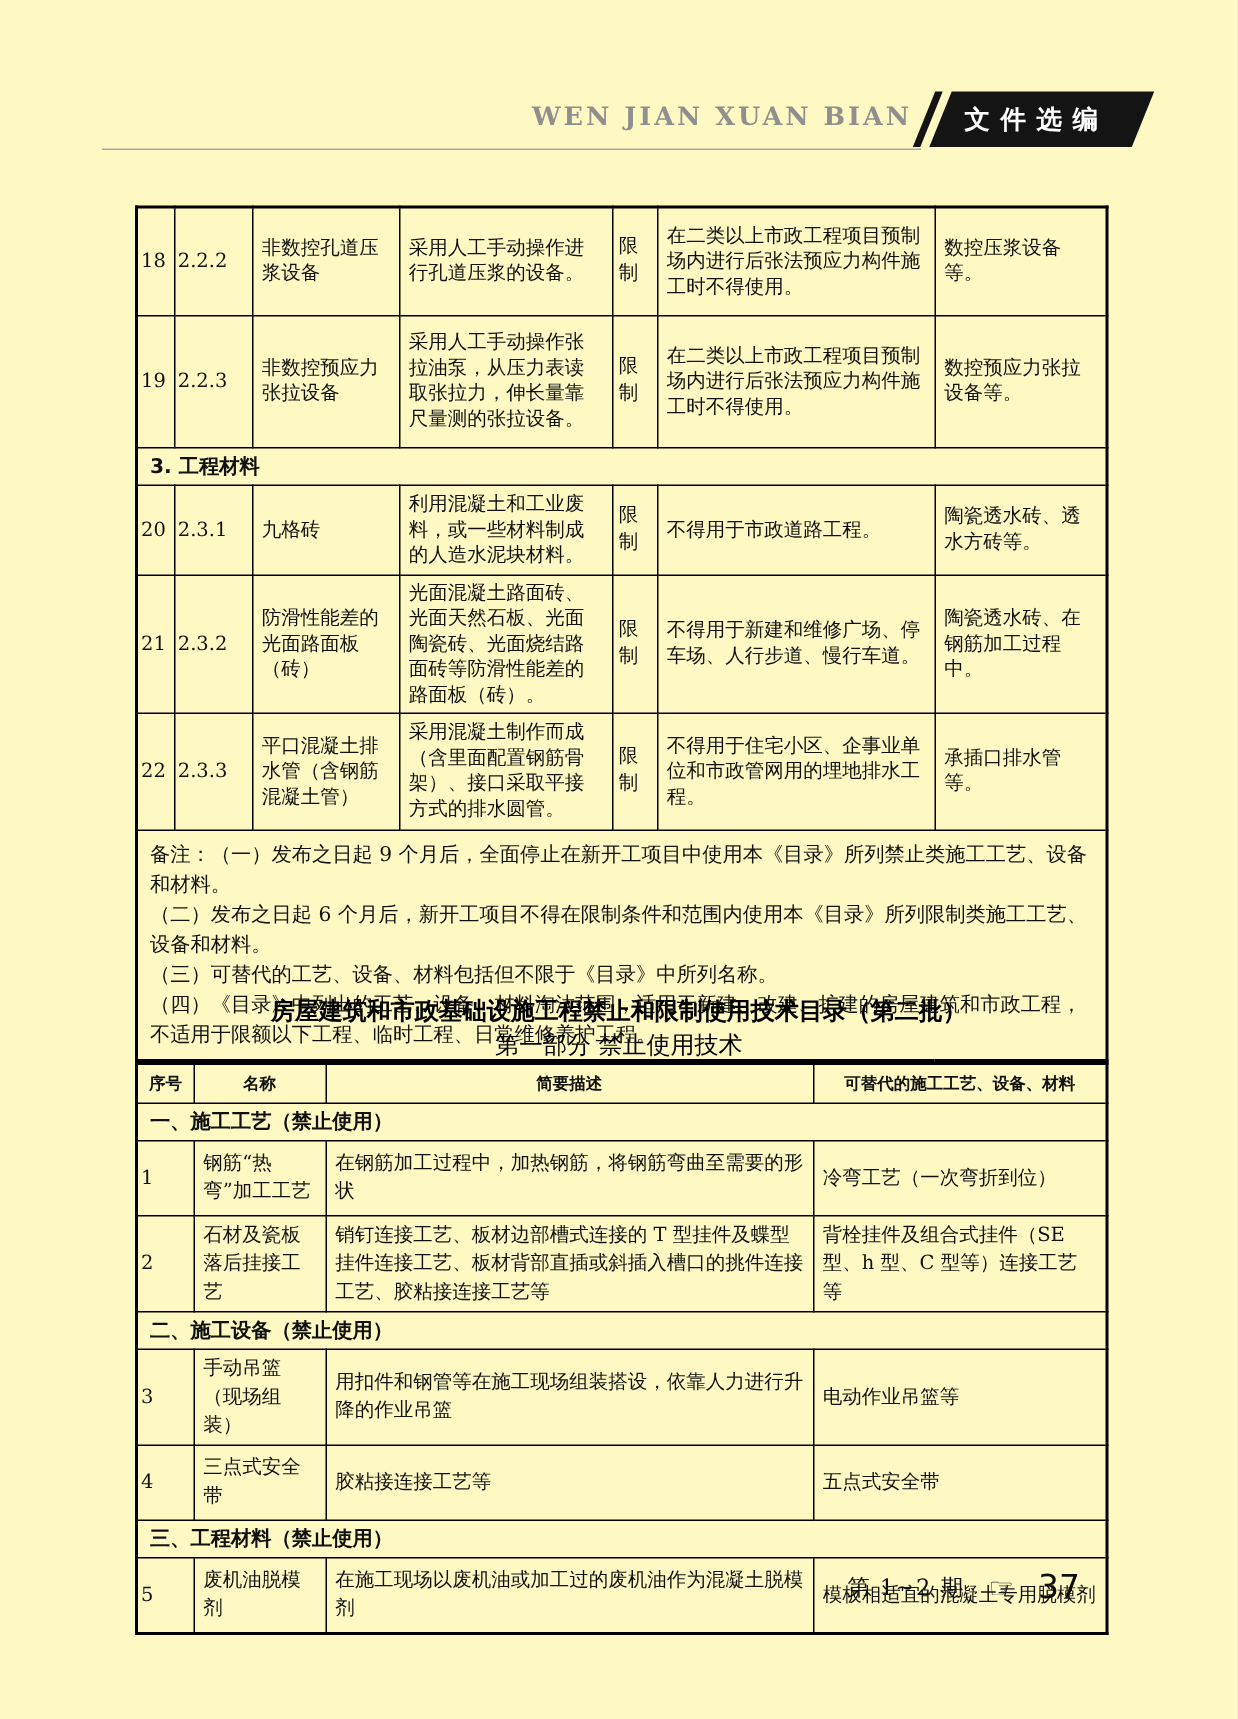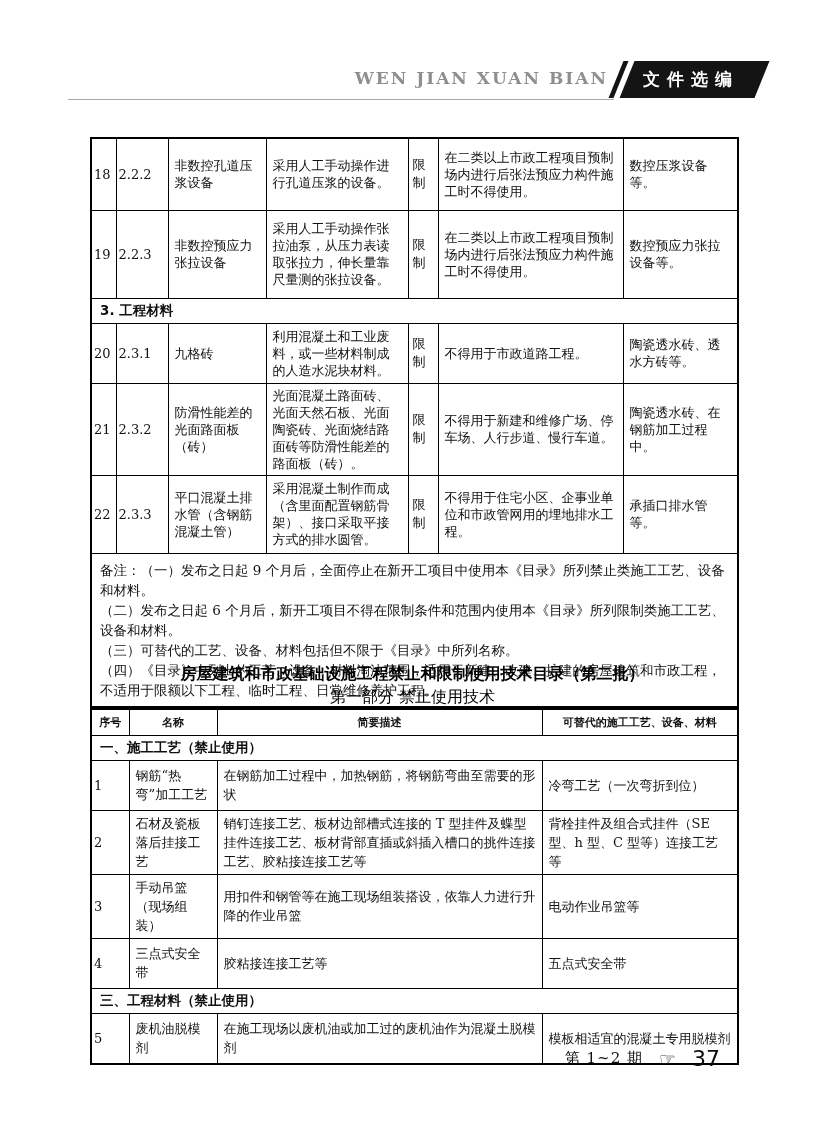--- a/index.html
+++ b/index.html
@@ -1,19 +1,19 @@
 <!DOCTYPE html>
 <html><head>
 <meta charset="utf-8">
 <style>
   * { margin:0; padding:0; box-sizing:border-box; }
   html,body { background:#e8e8e8; }
   .page {
     position:relative; width:825px; height:1146px; margin:0 auto;
-    background:#ffffff; overflow:hidden; color:#111;
+    background:#fef9c3; overflow:hidden; color:#111;
     font-family:"DejaVu Serif","Liberation Serif",serif;
   }
   
   .hdr-latin {
     position:absolute; top:68px; left:68px; width:540px;
     text-align:right; font-family:"DejaVu Serif","Liberation Serif",serif;
     font-weight:bold; font-size:17px; letter-spacing:2px; color:#8f8f8f;
   }
   .hdr-rule { position:absolute; top:99px; left:68px; width:546px; height:1px; background:#a9a9a9; }
   .badge-wrap { position:absolute; top:61px; left:616px; height:37px; display:flex; align-items:stretch; }
@@ -179,20 +179,23 @@
       <td class="cell-l">钢筋“热弯”加工工艺</td>
       <td class="cell-l">在钢筋加工过程中，加热钢筋，将钢筋弯曲至需要的形状</td>
       <td class="cell-l">冷弯工艺（一次弯折到位）</td>
     </tr>
     <tr style="height:62px">
       <td class="cell-c">2</td>
       <td class="cell-l">石材及瓷板落后挂接工艺</td>
       <td class="cell-l">销钉连接工艺、板材边部槽式连接的 T 型挂件及蝶型挂件连接工艺、板材背部直插或斜插入槽口的挑件连接工艺、胶粘接连接工艺等</td>
       <td class="cell-l">背栓挂件及组合式挂件（SE 型、h 型、C 型等）连接工艺等</td>
     </tr>
+    <tr class="sec-row" style="height:22px">
+      <td colspan="4">二、施工设备（禁止使用）</td>
+    </tr>
     <tr style="height:48px">
       <td class="cell-c">3</td>
       <td class="cell-l">手动吊篮（现场组装）</td>
       <td class="cell-l">用扣件和钢管等在施工现场组装搭设，依靠人力进行升降的作业吊篮</td>
       <td class="cell-l">电动作业吊篮等</td>
     </tr>
     <tr style="height:44px">
       <td class="cell-c">4</td>
       <td class="cell-l">三点式安全带</td>
       <td class="cell-l">胶粘接连接工艺等</td>

